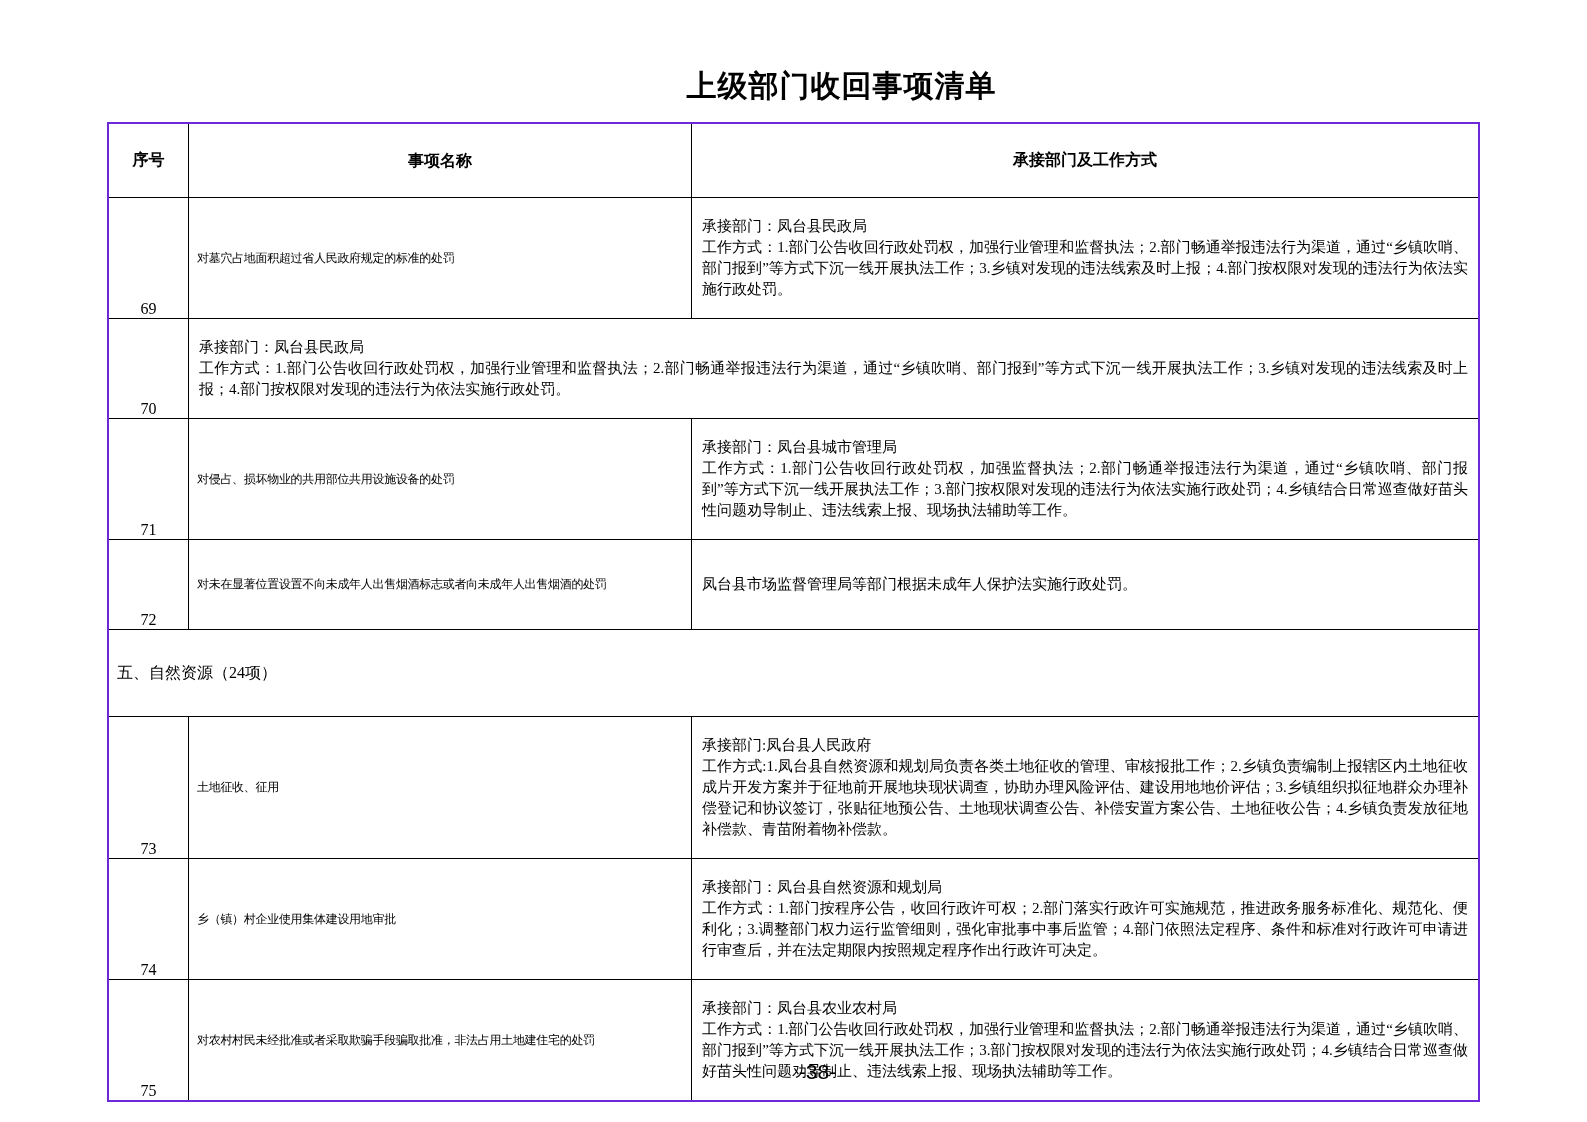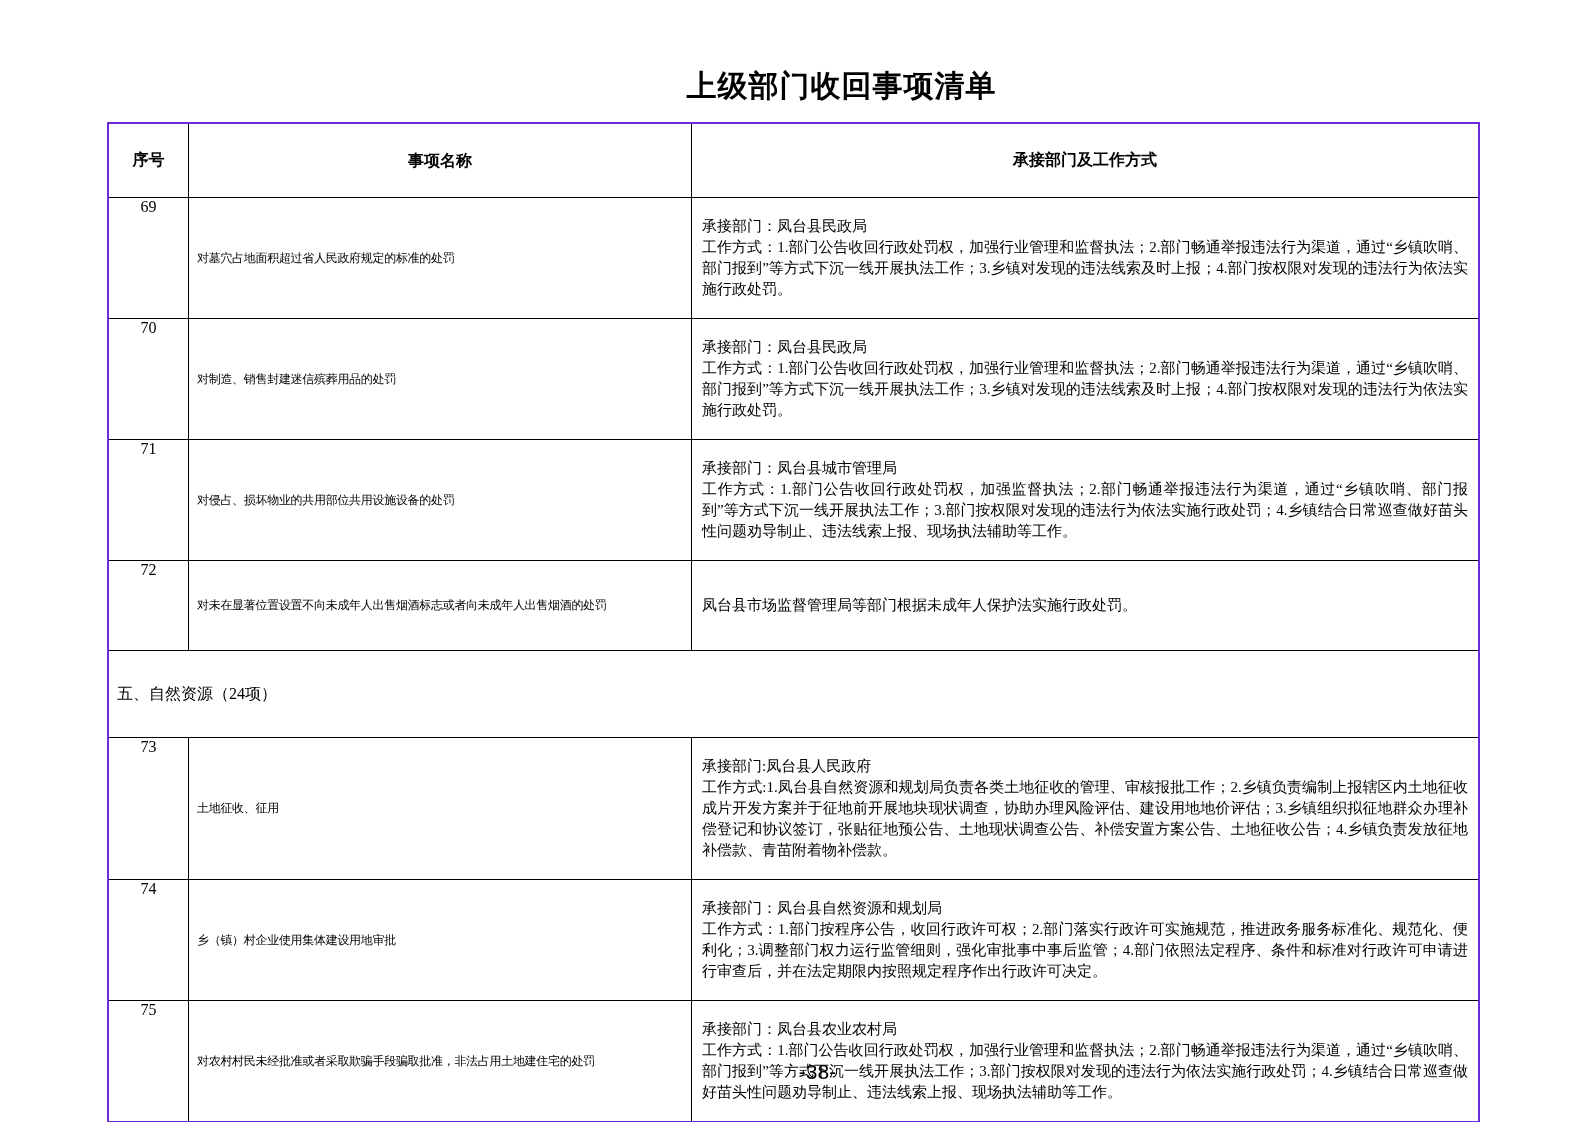--- a/index.html
+++ b/index.html
@@ -46,21 +46,21 @@
   }
   .row:first-child { border-top: none; }
   .cell {
     box-sizing: border-box;
     display: flex;
   }
   .c1 {
     flex: 0 0 80px;
     width: 80px;
     border-right: 1.5px solid #000;
-    align-items: flex-start;
+    align-items: flex-end;
     justify-content: center;
     font-size: 16px;
   }
   .c2 {
     flex: 0 0 503px;
     width: 503px;
     border-right: 1.5px solid #000;
     align-items: center;
     padding: 4px 8px;
     font-size: 12px;
@@ -133,23 +133,20 @@
       <div class="cell c3">
           <div class="detail">承接部门：凤台县民政局
 工作方式：1.部门公告收回行政处罚权，加强行业管理和监督执法；2.部门畅通举报违法行为渠道，通过“乡镇吹哨、部门报到”等方式下沉一线开展执法工作；3.乡镇对发现的违法线索及时上报；4.部门按权限对发现的违法行为依法实施行政处罚。</div>
         </div>
     </div>
 
     <div class="row" style="min-height:95px">
       <div class="cell c1">
           <span>70</span>
         </div>
-      <div class="cell c2">
-          <span>对制造、销售封建迷信殡葬用品的处罚</span>
-        </div>
       <div class="cell c3">
           <div class="detail">承接部门：凤台县民政局
 工作方式：1.部门公告收回行政处罚权，加强行业管理和监督执法；2.部门畅通举报违法行为渠道，通过“乡镇吹哨、部门报到”等方式下沉一线开展执法工作；3.乡镇对发现的违法线索及时上报；4.部门按权限对发现的违法行为依法实施行政处罚。</div>
         </div>
     </div>
 
     <div class="row" style="min-height:100px">
       <div class="cell c1">
           <span>71</span>
         </div>

